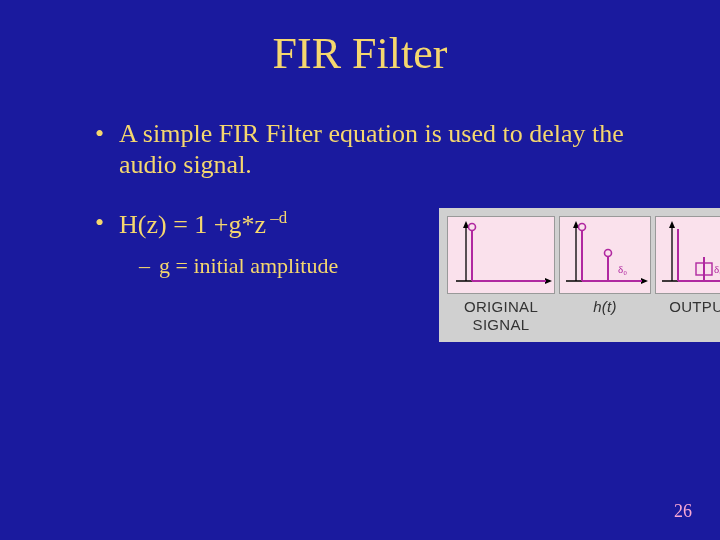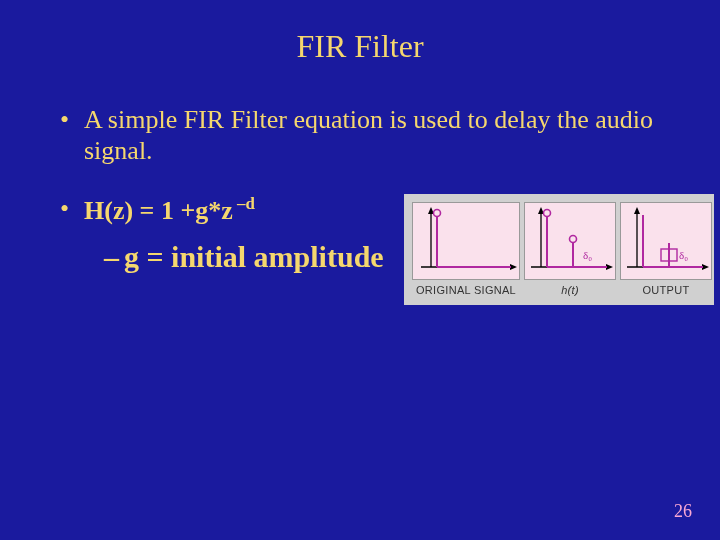--- a/index.html
+++ b/index.html
@@ -7,65 +7,66 @@
     width: 720px;
     height: 540px;
     background: #1a1a9e;
     font-family: "Times New Roman", serif;
     color: #f5d76e;
     position: relative;
     overflow: hidden;
   }
   .title {
     text-align: center;
-    font-size: 32px;
+    font-size: 44px;
     padding-top: 28px;
     padding-bottom: 20px;
     font-weight: normal;
   }
   .content {
     padding: 20px 50px 0 60px;
+    margin-left: 35px;
   }
   ul.main { list-style: none; }
   ul.main > li {
     position: relative;
     font-size: 26px;
     line-height: 1.18;
     margin-bottom: 28px;
     padding-left: 24px;
   }
   ul.main > li::before {
     content: "•";
     position: absolute;
     left: 0;
     top: 0;
   }
   ul.sub {
     list-style: none;
     margin-top: 10px;
-    font-size: 30px;
+    font-size: 22px;
   }
   ul.sub > li {
     position: relative;
     padding-left: 40px;
     line-height: 1.35;
   }
   ul.sub > li::before {
     content: "–";
     position: absolute;
     left: 20px;
     top: 0;
   }
   .sup { font-size: 0.65em; vertical-align: super; }
   .row2 {
     display: flex;
     align-items: flex-start;
     gap: 20px;
   }
-  .row2-text { flex: 0 0 300px; font-weight: bold; }
+  .row2-text { flex: 0 0 300px; }
   .diagram-box {
     background: #d0d0d0;
     padding: 8px;
     width: 310px;
     display: flex;
     gap: 4px;
     align-items: flex-start;
   }
   .panel {
     display: flex;
@@ -73,21 +74,21 @@
     align-items: center;
   }
   .plot {
     background: #fae1ec;
     border: 1px solid #999;
     position: relative;
   }
   .plot svg { display: block; }
   .caption {
     font-family: Arial, sans-serif;
-    font-size: 11px;
+    font-size: 15px;
     color: #333;
     margin-top: 4px;
     text-align: center;
     letter-spacing: 0.3px;
   }
   .caption.italic { font-style: italic; }
   .delta-label {
     position: absolute;
     font-family: "Times New Roman", serif;
     font-size: 11px;

